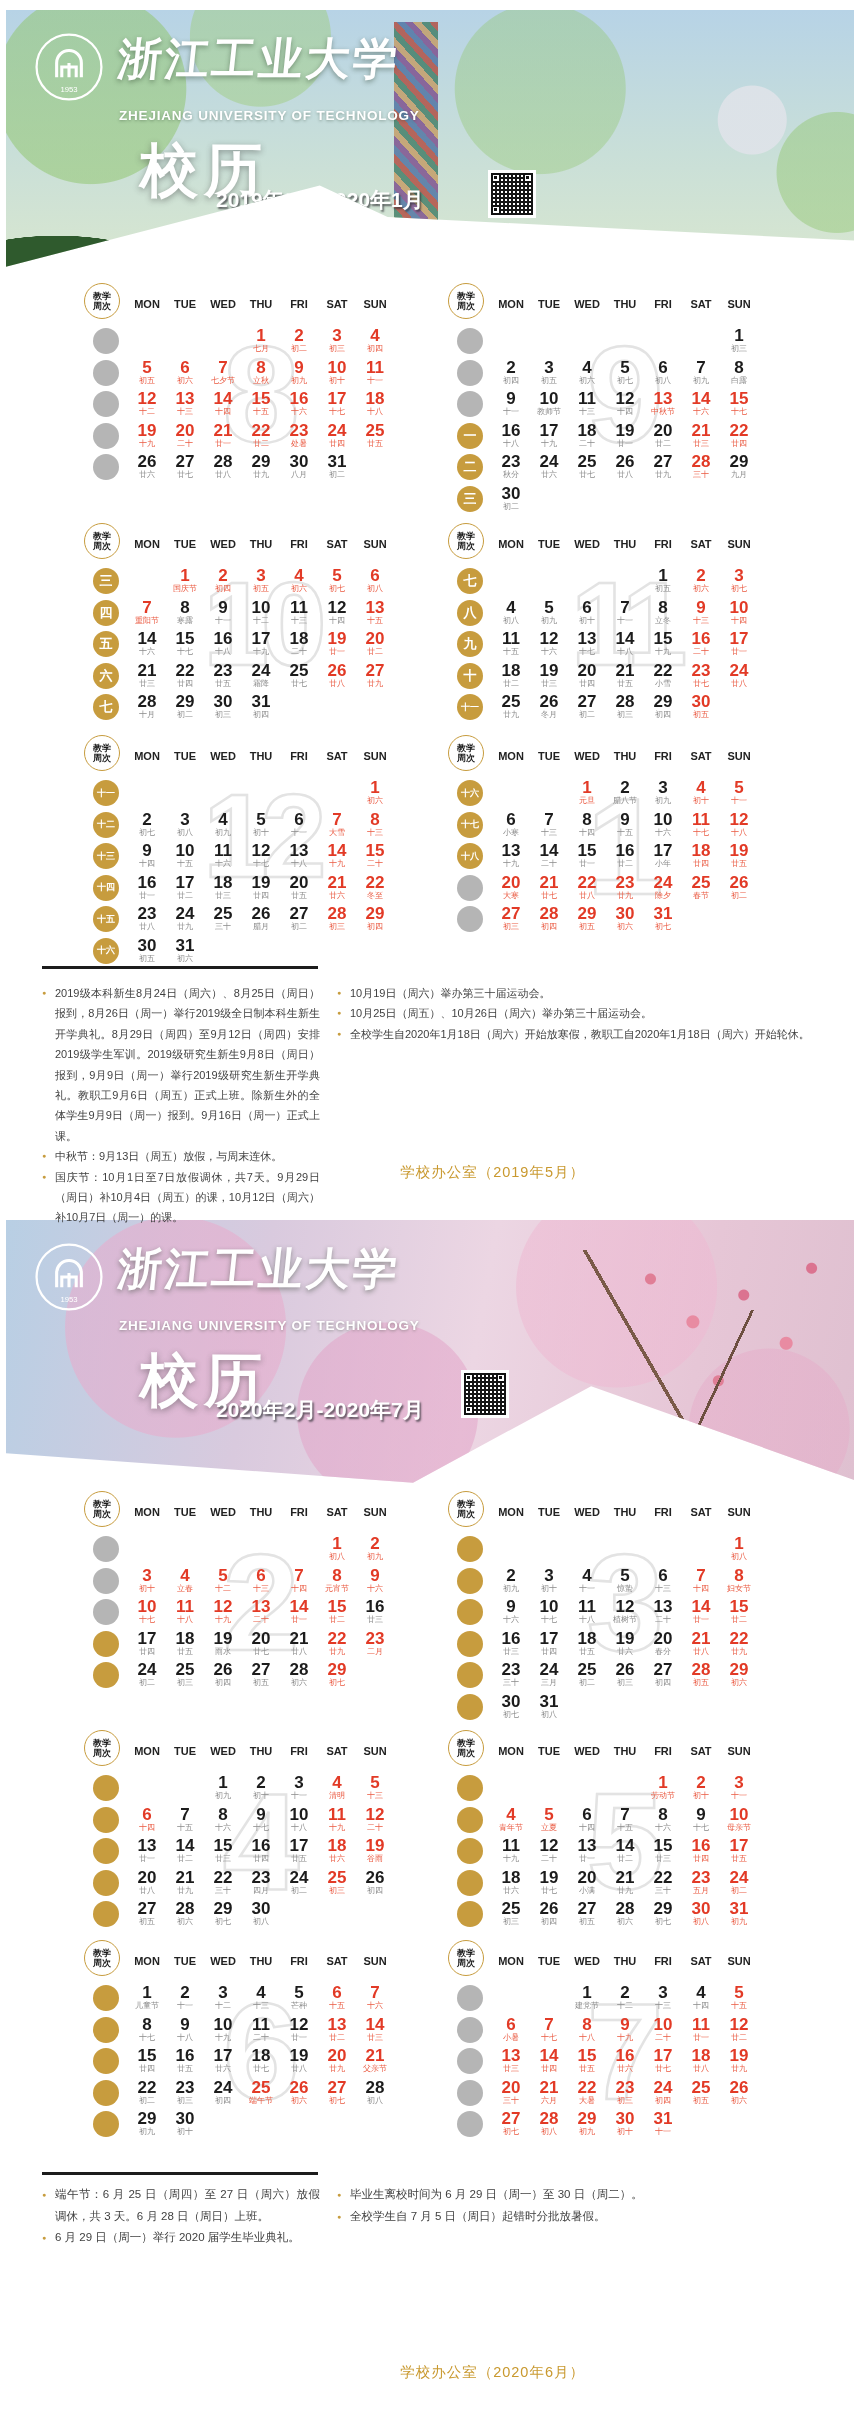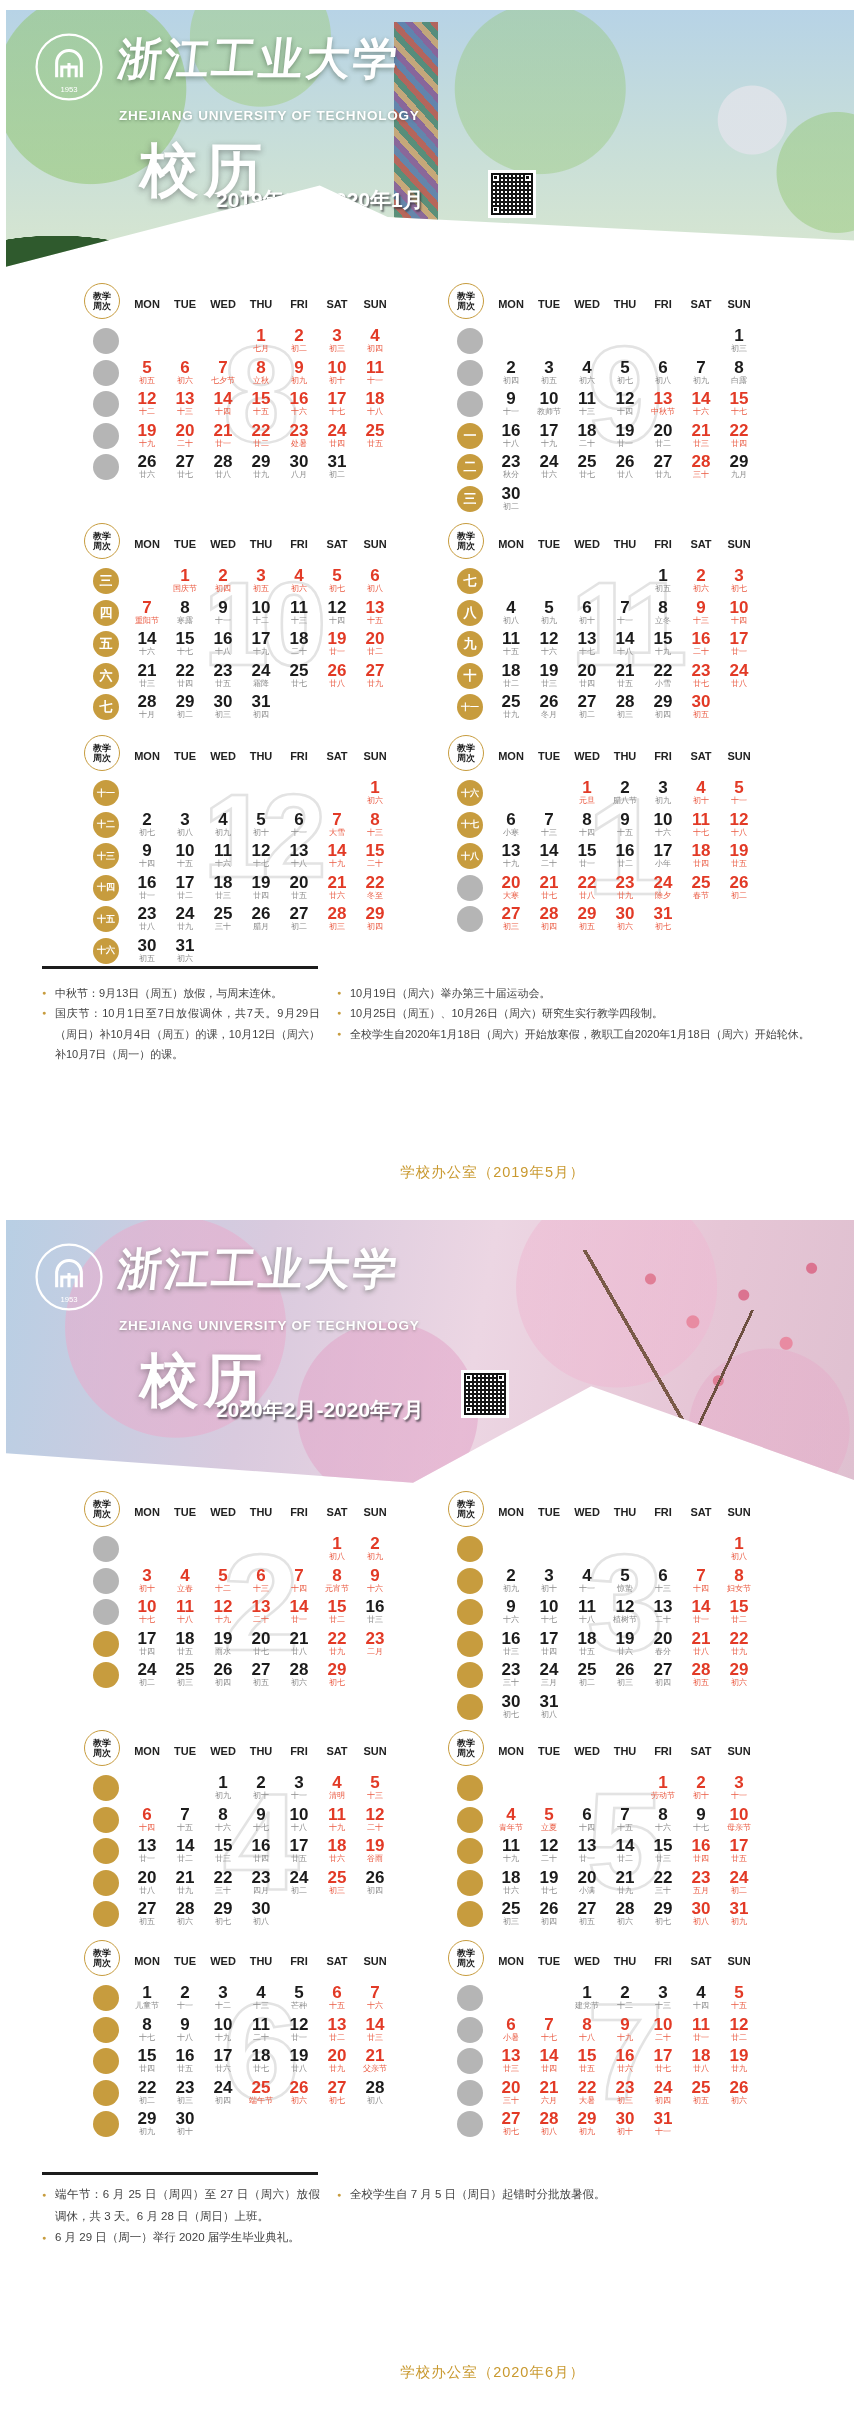--- a/index.html
+++ b/index.html
@@ -1827,40 +1827,42 @@
         <div class="cell red" style="grid-area: 6 / 6;">
           <div class="d">31</div>
           <div class="l">十一</div>
         </div>
       </div>
     </div>
 
   <div class="divider" style="top:966px"></div>
   <div class="notes" style="left:42px;top:983px;width:278px">
       <ul id="n1l">
+        <li>2019级本科新生8月24日（周六）、8月25日（周日）报到，8月26日（周一）举行2019级全日制本科生新生开学典礼。8月29日（周四）至9月12日（周四）安排2019级学生军训。2019级研究生新生9月8日（周日）报到，9月9日（周一）举行2019级研究生新生开学典礼。教职工9月6日（周五）正式上班。除新生外的全体学生9月9日（周一）报到。9月16日（周一）正式上课。</li>
         <li>中秋节：9月13日（周五）放假，与周末连休。</li>
         <li>国庆节：10月1日至7日放假调休，共7天。9月29日（周日）补10月4日（周五）的课，10月12日（周六）补10月7日（周一）的课。</li>
       </ul>
     </div>
   <div class="notes" style="left:337px;top:983px;width:478px">
       <ul id="n1r">
         <li>10月19日（周六）举办第三十届运动会。</li>
-        <li>10月25日（周五）、10月26日（周六）研究生实行教学四段制。</li>
+        <li>10月25日（周五）、10月26日（周六）举办第三十届运动会。</li>
         <li>全校学生自2020年1月18日（周六）开始放寒假，教职工自2020年1月18日（周六）开始轮休。</li>
       </ul>
     </div>
   <div class="office" style="top:1163px">学校办公室（2019年5月）</div>
 
   <div class="divider" style="top:2172px"></div>
   <div class="notes notes2" style="left:42px;top:2184px;width:278px">
       <ul id="n2l">
         <li>端午节：6 月 25 日（周四）至 27 日（周六）放假调休，共 3 天。6 月 28 日（周日）上班。</li>
         <li>6 月 29 日（周一）举行 2020 届学生毕业典礼。</li>
       </ul>
     </div>
   <div class="notes notes2" style="left:337px;top:2184px;width:478px">
       <ul id="n2r">
+        <li>毕业生离校时间为 6 月 29 日（周一）至 30 日（周二）。</li>
         <li>全校学生自 7 月 5 日（周日）起错时分批放暑假。</li>
       </ul>
     </div>
   <div class="office" style="top:2363px">学校办公室（2020年6月）</div>
 
 </div>
 
 </body></html>

